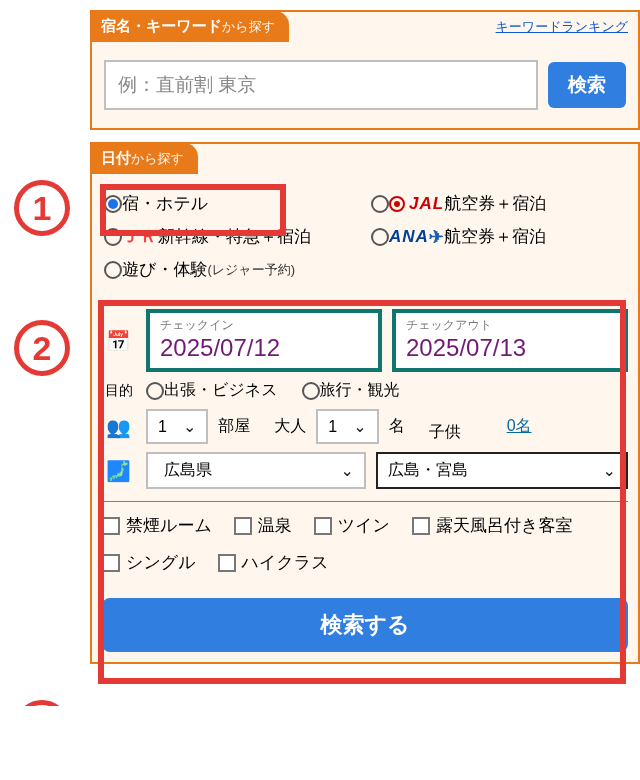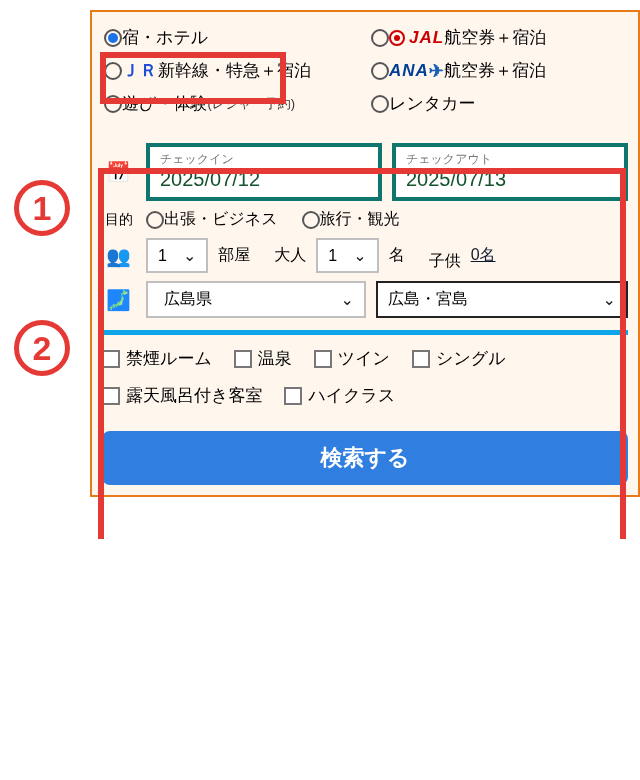--- a/index.html
+++ b/index.html
@@ -97,57 +97,57 @@
   .opt { display: flex; align-items: center; gap: 0; }
   .radio {
     width: 18px; height: 18px; border: 2px solid #555; border-radius: 50%;
     display: inline-flex; align-items: center; justify-content: center;
     flex-shrink: 0;
   }
   .radio.checked::after {
     content: ""; width: 10px; height: 10px; border-radius: 50%; background: #1a73e8;
   }
   .brand-jal { color: #c00; font-weight: 900; font-style: italic; letter-spacing: 1px; }
-  .brand-jr  { color: #1d4ed8; font-weight: 900; letter-spacing: 1px; }
+  .brand-jr  { color: #ef4444; font-weight: 900; letter-spacing: 1px; }
   .brand-ana { color: #003f98; font-weight: 900; font-style: italic; letter-spacing: 1px; }
   .brand-dot { display:inline-block; width:16px;height:16px;border:2px solid #c00;border-radius:50%; vertical-align:-2px; margin-right:4px; position:relative;}
   .brand-dot::after{content:"";position:absolute;left:3px;top:3px;width:6px;height:6px;background:#c00;border-radius:50%;}
   .brand-wing { color:#1a5fb4; font-size:18px; font-weight:900;}
   .small { font-size: 13px; color: #333; }
 
   .form-body { padding: 8px 10px 14px 10px; }
   .row { display: flex; align-items: center; gap: 10px; margin: 8px 0; }
   .row-label { width: 34px; display:flex; justify-content:center; }
   .ico { color: #e87a1a; font-size: 20px; }
   .date-box {
     flex: 1;
     border: 4px solid #0f766e;
     background: #fff;
     padding: 4px 10px 6px 10px;
   }
   .date-box .cap { font-size: 12px; color: #777; }
-  .date-box .val { font-size: 20px; color: #14532d; }
+  .date-box .val { font-size: 24px; color: #701a75; }
 
   .checkbox {
     width: 18px; height: 18px; border: 2px solid #777; background: #fff; display: inline-block;
   }
   .note-right { margin-left: auto; font-size: 17px; }
 
   .select {
     display: inline-flex; align-items: center; gap: 10px;
     border: 2px solid #bfbfbf; background: #fff;
     padding: 6px 10px; min-width: 60px;
   }
   .select.hl-sel { border-color: #222; }
   .chev { margin-left: 6px; color: #222; }
 
-  .link-a { color: #0f172a; text-decoration: underline; }
+  .link-a { color: #0369a1; text-decoration: underline; margin-left: 36px; }
 
   .filters {
-    border-top: 5px solid #0ea5e9;
+    border-top: 1px solid #0ea5e9;
     margin-top: 12px;
     padding-top: 12px;
     display: flex; flex-wrap: wrap; gap: 14px 22px;
     font-size: 17px;
   }
   .chk { display:inline-flex; align-items:center; gap:6px; }
 
   .search-btn {
     display: block;
     width: calc(100% - 20px);
@@ -165,22 +165,39 @@
 </style>
 </head>
 <body>
 
 <div class="canvas">
 
   <div class="step-badge step-1">1</div>
   <div class="step-badge step-2">2</div>
   <div class="step-badge step-3">3</div>
 
+  <div class="panel">
+    <div class="panel-header">
+      <div class="tab">
+        <span class="bold">宿名・キーワード</span><span class="thin">から探す</span>
+      </div>
+      <a class="ranking-link">キーワードランキング</a>
+    </div>
+    <div class="search-row">
+      <div class="text-input">例：直前割 東京</div>
+      <button class="btn">検索</button>
+    </div>
+  </div>
 
   <div class="panel" style="position:relative;">
+    <div class="panel-header">
+      <div class="tab">
+        <span class="bold">日付</span><span class="thin">から探す</span>
+      </div>
+    </div>
 
     <div class="options">
       <div class="opt">
         <span class="radio checked"></span>
         <span>宿・ホテル</span>
       </div>
       <div class="opt">
         <span class="radio"></span>
         <span class="brand-dot"></span>
         <span class="brand-jal">JAL</span>
@@ -195,24 +212,20 @@
       <div class="opt">
         <span class="radio"></span>
         <span class="brand-ana">ANA</span>
         <span class="brand-wing">✈</span>
         <span> 航空券＋宿泊</span>
       </div>
       <div class="opt">
         <span class="radio"></span>
         <span>遊び・体験</span>
         <span class="small">(レジャー予約)</span>
-      </div>
-      <div class="opt">
-        <span class="radio"></span>
-        <span>レンタカー</span>
       </div>
     </div>
 
     <div class="form-body">
       <div class="row">
         <span class="row-label ico">📅</span>
         <div class="date-box">
           <div class="cap">チェックイン</div>
           <div class="val">2025/07/12</div>
         </div>
@@ -272,25 +285,25 @@
         <label class="chk">
             <span class="checkbox"></span>
             <span>温泉</span>
           </label>
         <label class="chk">
             <span class="checkbox"></span>
             <span>ツイン</span>
           </label>
         <label class="chk">
             <span class="checkbox"></span>
+            <span>露天風呂付き客室</span>
+          </label>
+        <label class="chk">
+            <span class="checkbox"></span>
             <span>シングル</span>
-          </label>
-        <label class="chk">
-            <span class="checkbox"></span>
-            <span>露天風呂付き客室</span>
           </label>
         <label class="chk">
             <span class="checkbox"></span>
             <span>ハイクラス</span>
           </label>
       </div>
     </div>
 
     <button class="search-btn">検索する</button>
 

